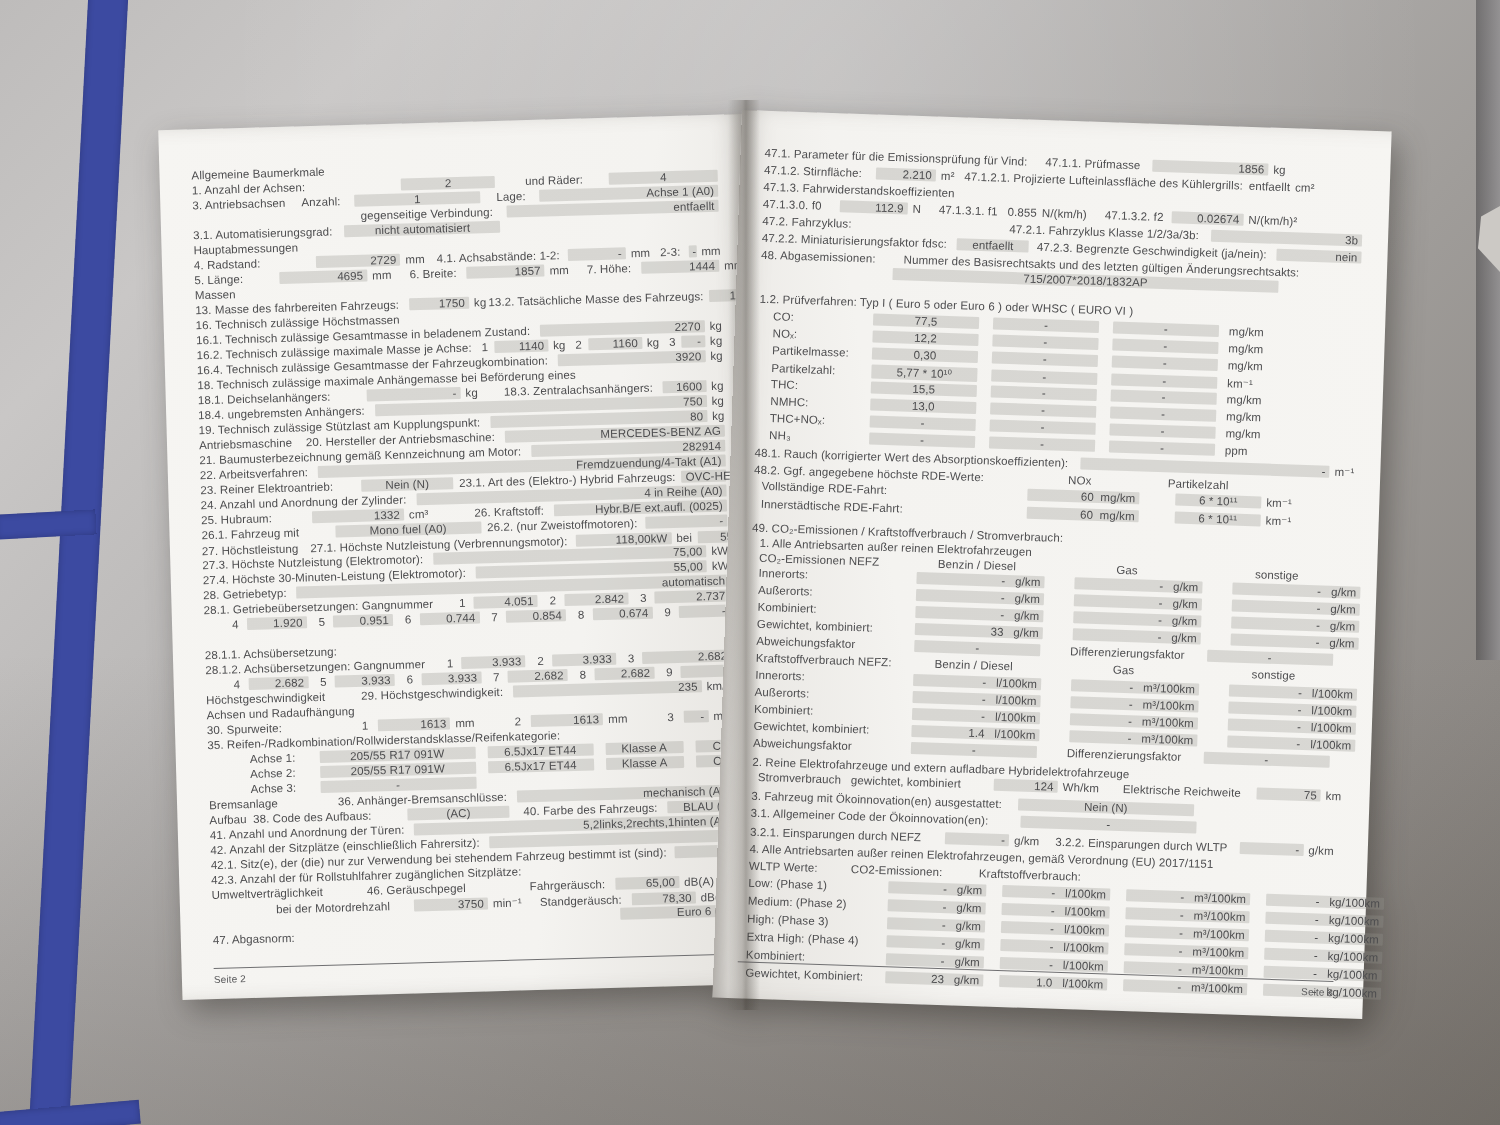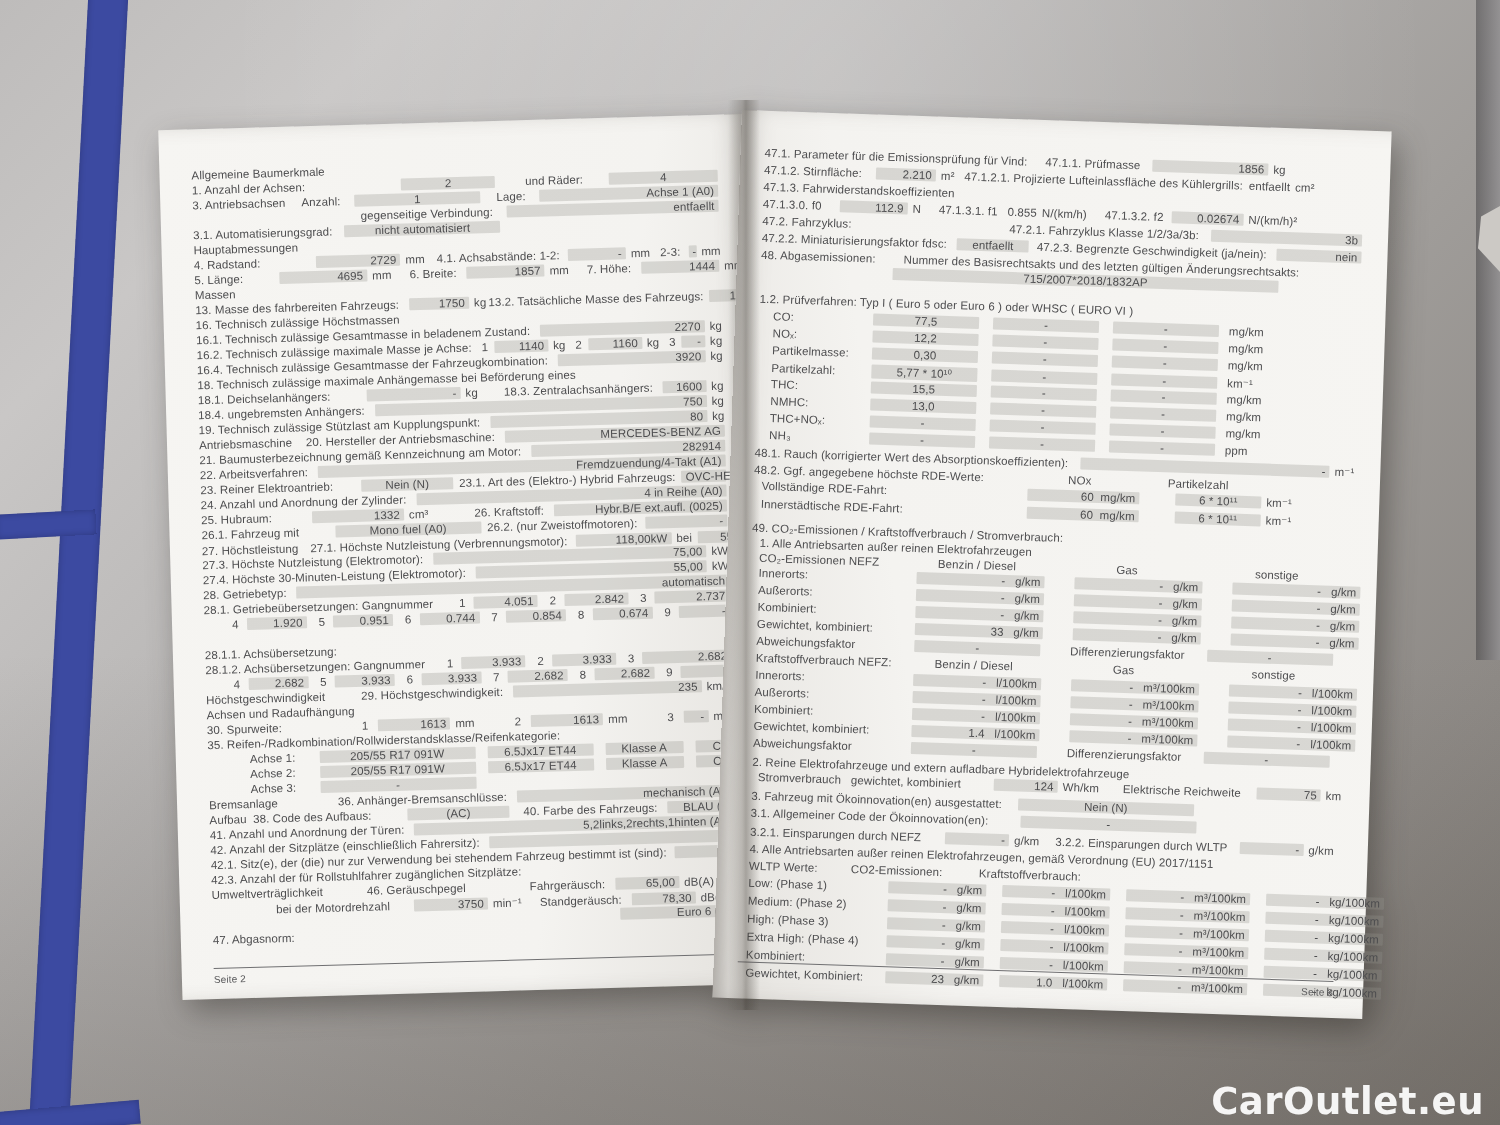--- a/index.html
+++ b/index.html
@@ -664,14 +664,13 @@
           </div>
         </div>
       <div class="pfoot">
         <div class="rule"></div>
         <div class="pnum r">Seite 3</div>
       </div>
     </div>
     <div class="spine"></div>
   </div>
 
-  <div class="watermark">CarOutlet.eu</div>
 </div>
 
 </body></html>

